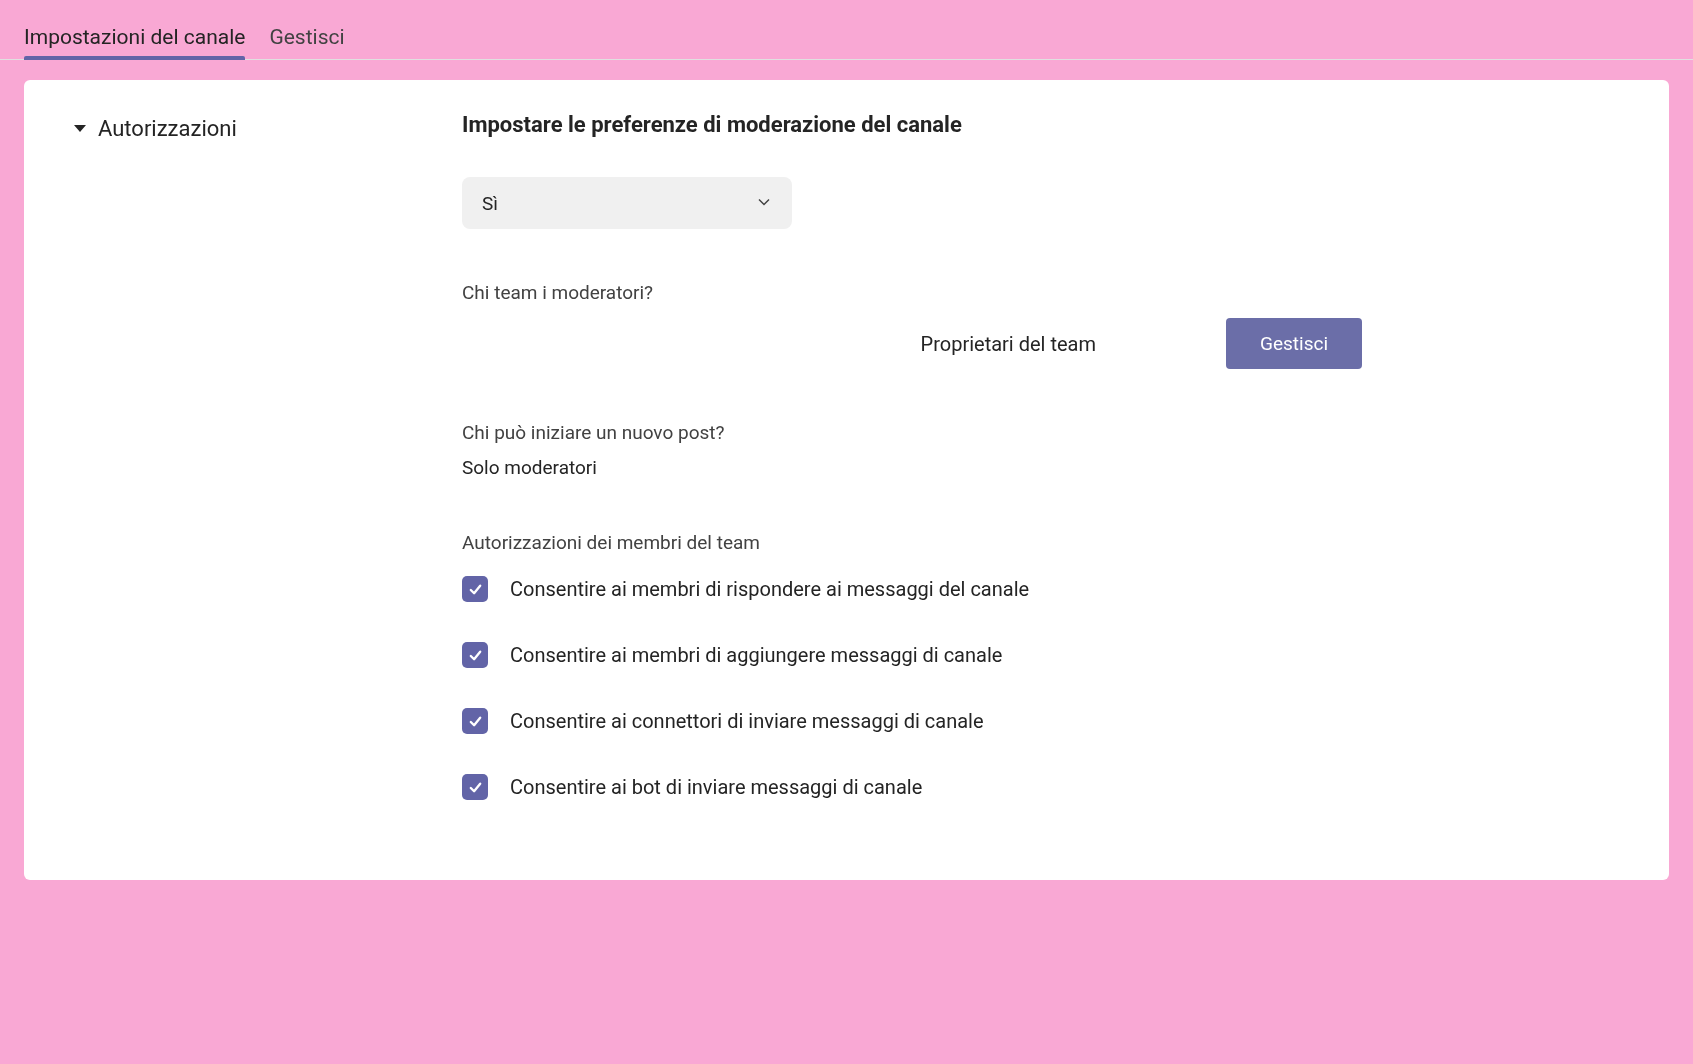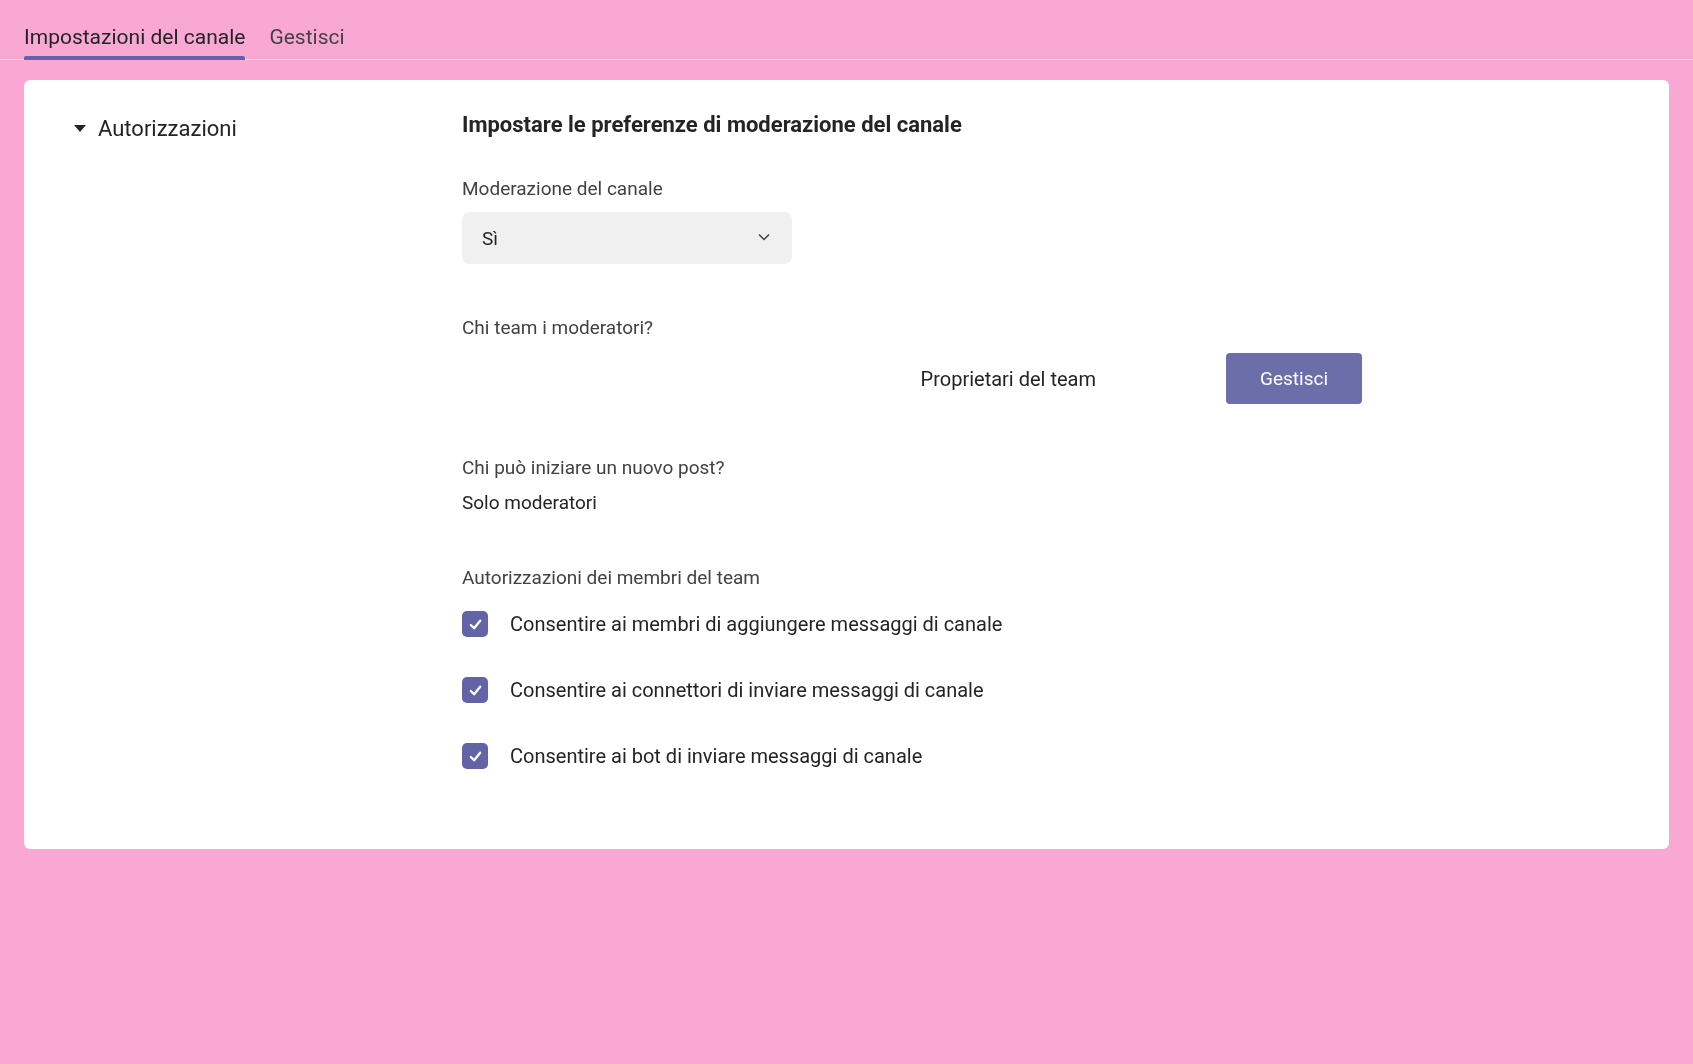--- a/index.html
+++ b/index.html
@@ -202,41 +202,48 @@
 
       <div class="section-sidebar">
         <span class="caret"></span>
         <span class="section-title">Autorizzazioni</span>
       </div>
 
       <div class="section-content">
 
         <div class="content-heading">Impostare le preferenze di moderazione del canale</div>
 
-        <div class="field-label">Moderazione del canale</div>
         <div class="dropdown">
           <span class="dropdown-value">Sì</span>
           <span class="dropdown-chevron">
             <svg class="chevron-svg" viewBox="0 0 16 16">
                 <polyline points="3,6 8,11 13,6"></polyline>
               </svg>
           </span>
         </div>
 
         <div class="field-label">Chi team i moderatori?</div>
         <div class="moderators-row">
           <span class="moderators-text">Proprietari del team</span>
           <button class="btn-primary">Gestisci</button>
         </div>
 
         <div class="field-label">Chi può iniziare un nuovo post?</div>
         <div class="value-text">Solo moderatori</div>
 
         <div class="perm-heading">Autorizzazioni dei membri del team</div>
 
+        <div class="checkbox-row">
+          <div class="checkbox">
+            <svg class="check-svg" viewBox="0 0 16 16">
+                <polyline points="3,8.5 6.5,12 13,4"></polyline>
+              </svg>
+          </div>
+          <span class="checkbox-label">Consentire ai membri di rispondere ai messaggi del canale</span>
+        </div>
 
         <div class="checkbox-row">
           <div class="checkbox">
             <svg class="check-svg" viewBox="0 0 16 16">
                 <polyline points="3,8.5 6.5,12 13,4"></polyline>
               </svg>
           </div>
           <span class="checkbox-label">Consentire ai membri di aggiungere messaggi di canale</span>
         </div>
 

